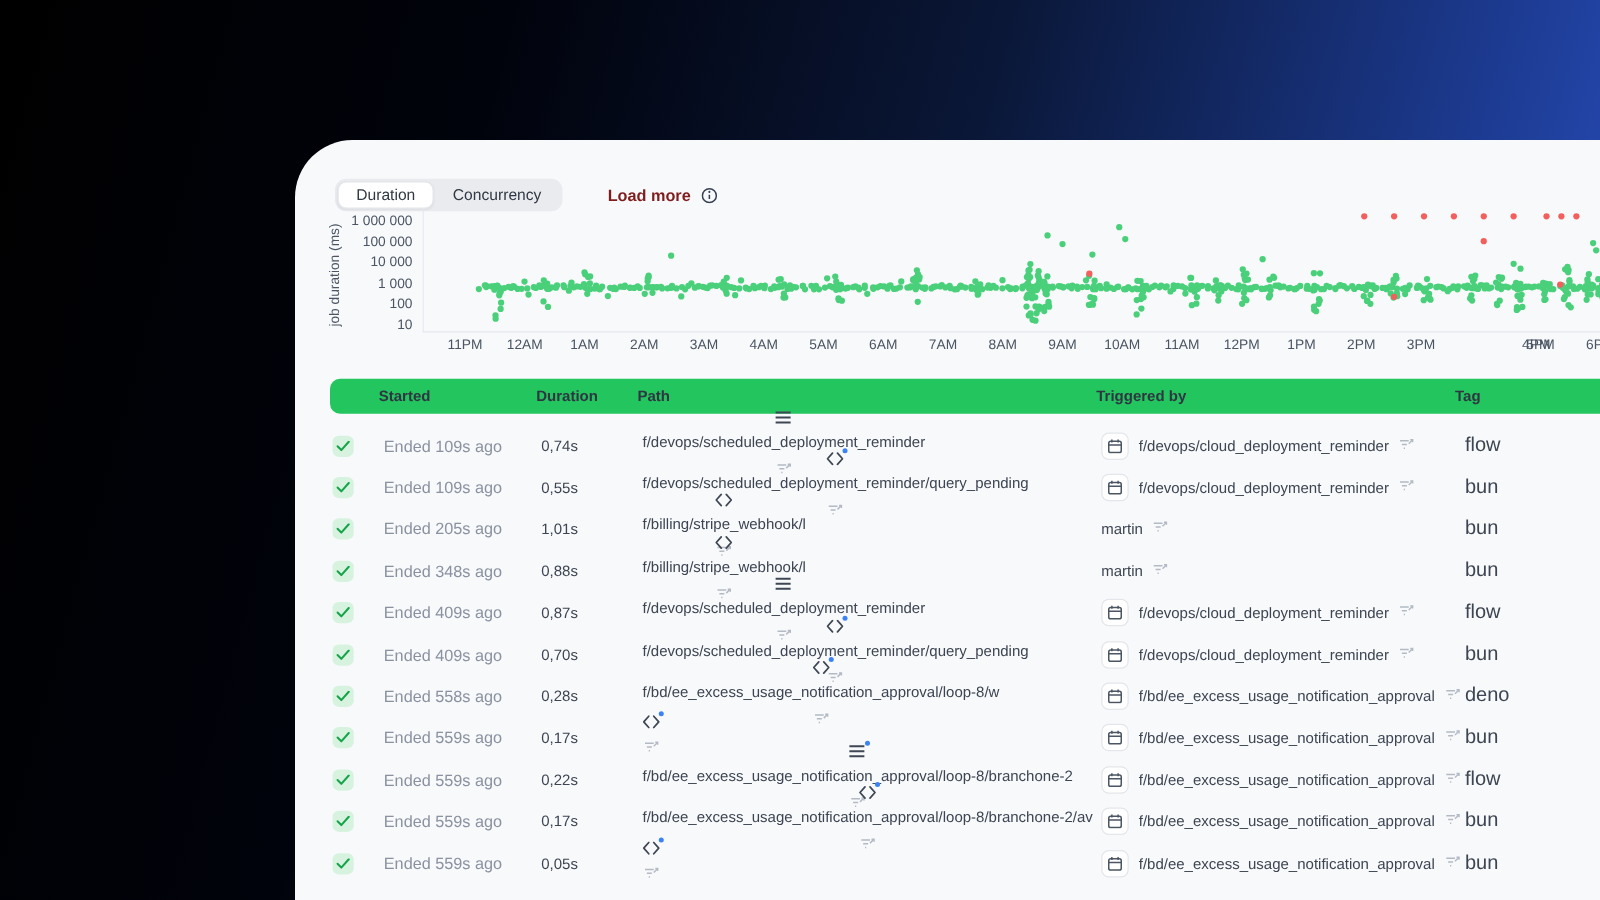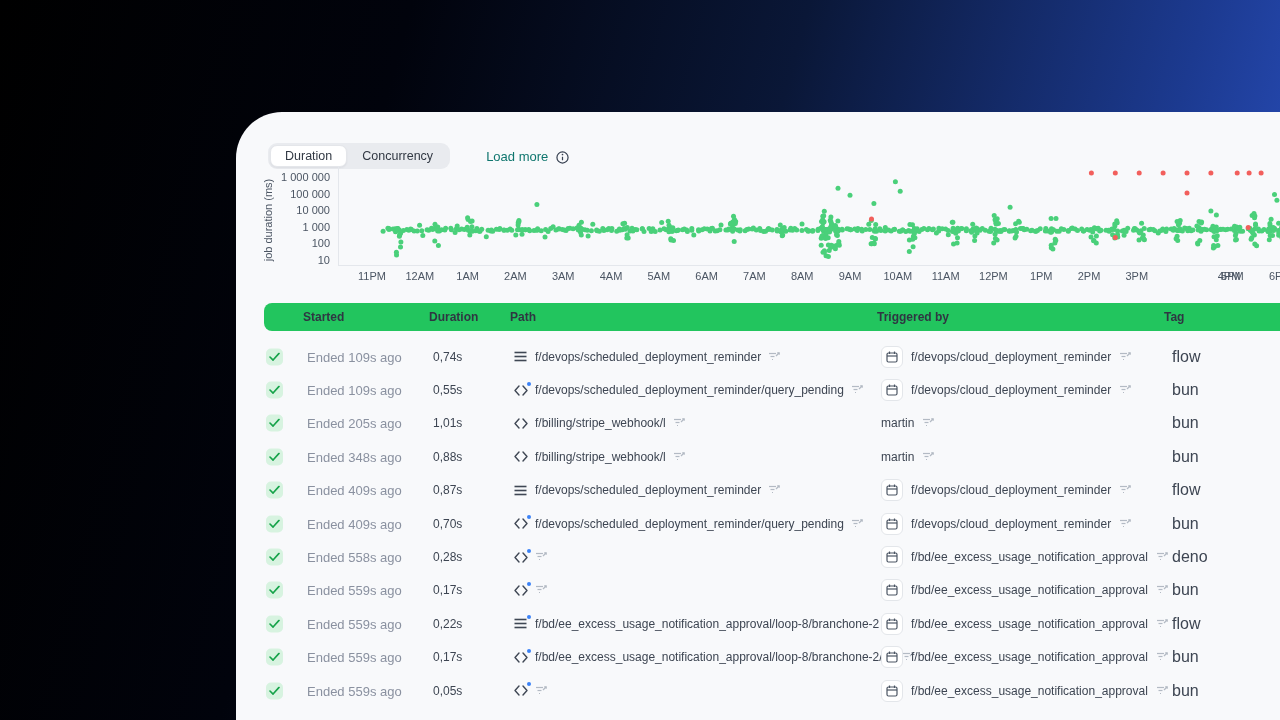--- a/index.html
+++ b/index.html
@@ -16,21 +16,21 @@
   
   .toolbar { position:absolute; left:32px; top:30px; height:28px; display:flex; align-items:center; }
   .segmented { display:flex; background:#e9ebef; border-radius:9px; padding:2px; }
   .seg-tab {
     border:none; background:transparent; cursor:pointer;
     font-family:inherit; font-size:12.5px; color:#313843;
     padding:5px 15px; border-radius:7px; line-height:1;
   }
   .seg-tab.active { background:#ffffff; border:1px solid #e4e6ea; box-shadow:0 1px 2px rgba(16,24,40,.06); padding:4px 14px; }
   .load-more-wrap { display:flex; align-items:center; margin-left:36px; gap:8px; }
-  .load-more { border:none; background:transparent; cursor:pointer; font-family:inherit; font-size:13px; font-weight:400; color:#0f766e; }
+  .load-more { border:none; background:transparent; cursor:pointer; font-family:inherit; font-size:13px; font-weight:700; color:#7f1d1d; }
   .info-icon { width:13px; height:13px; display:inline-block; }
   
   .chart { position:absolute; left:0; top:54px; width:1044px; height:122px; }
   .ylabel {
     position:absolute; left:-28px; top:48px; width:120px; text-align:center;
     transform:rotate(-90deg); font-size:11px; color:#4b5563;
   }
   .ytick { position:absolute; right:950px; width:90px; text-align:right; font-size:11px; color:#4b5563; }
   .xtick { position:absolute; top:104px; width:60px; text-align:center; font-size:11px; color:#4b5563; }
   .plot { position:absolute; left:102px; top:0; }
@@ -42,21 +42,21 @@
   .th { position:absolute; top:7px; font-size:12px; font-weight:700; color:#2f3642; }
   .tbody { position:absolute; left:16px; right:0; top:228px; }
   .row { position:relative; height:33.4px; cursor:pointer; }
   .cell { position:absolute; top:50%; transform:translateY(-50%); }
   .chip {
     left:14px; width:17px; height:17px; border-radius:5px; background:#d7f3e0;
     display:flex; align-items:center; justify-content:center;
   }
   .started { left:55px; font-size:13px; color:#8a91a0; }
   .duration { left:181px; font-size:12px; color:#3d4552; }
-  .pathcell { left:262px; display:flex; align-items:center; gap:7px; }
+  .pathcell { left:262px; display:flex; align-items:center; gap:7px;flex-direction:column; }
   .pathicon { position:relative; width:14px; height:11px; display:flex; align-items:center; }
   .bluedot { position:absolute; right:-3px; top:-3px; width:4px; height:4px; border-radius:50%; background:#3b82f6; }
   .pathtext { font-size:12px; color:#3d4552; white-space:nowrap; }
   .trigcell { left:629px; display:flex; align-items:center; gap:8px; }
   .calbox {
     width:22px; height:22px; background:#ffffff; border:1px solid #e3e6ea; border-radius:6px;
     display:flex; align-items:center; justify-content:center;
   }
   .tag { left:920px; font-size:16px; color:#3d4552; }
   .funnel { flex:none; }
@@ -1085,20 +1085,21 @@
         <span class="cell started">Ended 558s ago</span>
         <span class="cell duration">0,28s</span>
         <div class="cell pathcell">
           <span class="pathicon">
             <svg width="14" height="11" viewBox="0 0 14 11">
               <polyline points="5,1 1,5.5 5,10" fill="none" stroke="#3f4754" stroke-width="1.4" stroke-linecap="round" stroke-linejoin="round"></polyline>
               <polyline points="9,1 13,5.5 9,10" fill="none" stroke="#3f4754" stroke-width="1.4" stroke-linecap="round" stroke-linejoin="round"></polyline>
             </svg>
             <span class="bluedot"></span>
           </span>
+          <span class="pathtext">f/bd/ee_excess_usage_notification_approval/loop-8/w</span>
           <span><svg class="funnel" width="12" height="11" viewBox="0 0 12 11">
               <line x1="1" y1="2.5" x2="8" y2="2.5" stroke="#b3bac4" stroke-width="1.2"></line>
               <line x1="2.5" y1="5.5" x2="6.5" y2="5.5" stroke="#b3bac4" stroke-width="1.2"></line>
               <line x1="4" y1="8.5" x2="5" y2="8.5" stroke="#b3bac4" stroke-width="1.2"></line>
               <line x1="8" y1="5" x2="11" y2="2" stroke="#b3bac4" stroke-width="1.2"></line>
               <polyline points="9.2,1.8 11.2,1.8 11.2,3.8" fill="none" stroke="#b3bac4" stroke-width="1.2"></polyline>
             </svg></span>
         </div>
         <div class="cell trigcell">
           <span class="calbox">

